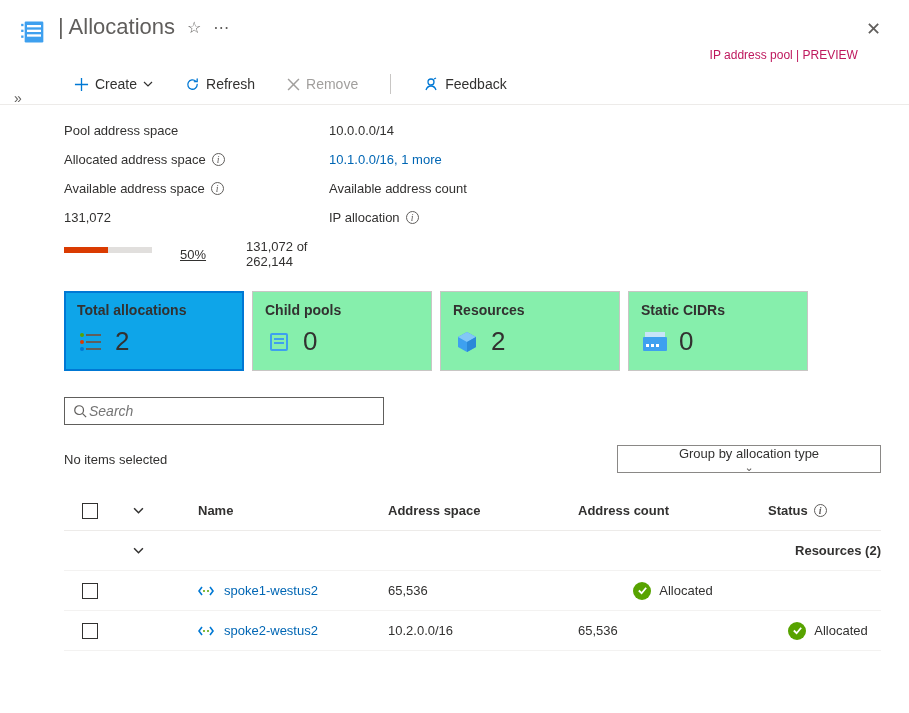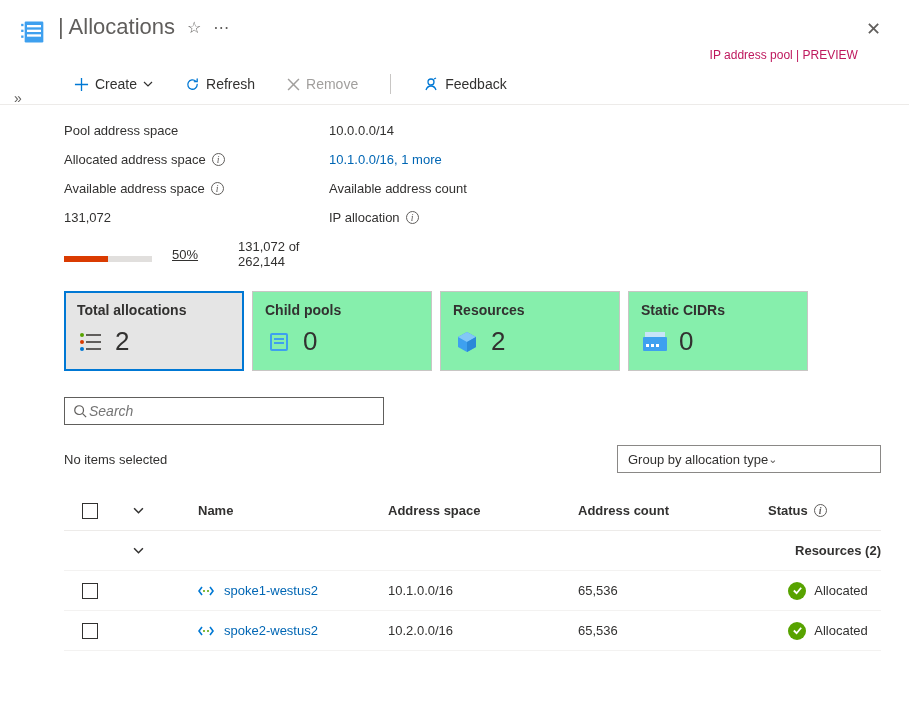--- a/index.html
+++ b/index.html
@@ -41,46 +41,46 @@
   .props { display: grid; grid-template-columns: 265px 1fr; row-gap: 14px; align-items: center; font-size: 13px; }
   .prop-label { color: #323130; display:flex; align-items:center; gap:6px; }
   .prop-value { color: #323130; }
   .prop-link { color: #0066b4; cursor: pointer; }
   .info-icon {
     display:inline-flex; width:13px; height:13px; border:1px solid #605e5c; border-radius:50%;
     align-items:center; justify-content:center; font-size:10px; color:#605e5c; line-height:1;
     font-family: Georgia, serif; font-style: italic;
   }
   .alloc-row { display:flex; align-items:center; gap: 40px; }
-  .progress-wrap { display:flex; align-items:flex-end; gap:20px;text-decoration:underline; }
+  .progress-wrap { display:flex; align-items:flex-start; gap:28px;text-decoration:underline; }
   .progress { width: 88px; height: 6px; background:#e1dfdd; position:relative; }
   .progress-fill { height:100%; background:#da3b01; }
   .pct { font-size:13px; }
   .count-text { font-size:13px; color:#323130; }
 
   .cards { display:flex; gap:8px; margin-top:22px; }
   .card {
     border:1px solid #c8c6c4; width:180px; height:80px; padding:10px 12px;
     display:flex; flex-direction:column; cursor:pointer; background:#86efac;
   }
-  .card.selected { border:2px solid #0078d4; background:#e5e5e5; padding:9px 11px;}
+  .card.selected { border:2px solid #0078d4; background:#0ea5e9; padding:9px 11px;}
   .card-title { font-weight:600; font-size:14px; margin-bottom:8px; }
   .card-body { display:flex; align-items:center; gap:10px; }
   .card-num { font-size:26px; font-weight:400; }
   .card-icon { width:28px; height:28px; display:flex; align-items:center; justify-content:center;}
 
   .search-row { margin-top:26px; }
   .search-box {
     display:flex; align-items:center; border:1px solid #605e5c; width:320px; height:28px; padding:0 8px;
   }
   .search-box input { border:none; outline:none; flex:1; font-size:14px; font-style:italic; color:#605e5c; }
   .selection-row { display:flex; align-items:center; justify-content:space-between; margin-top:20px; padding-right:28px;}
   .group-select {
     border:1px solid #8a8886; height:28px; width:264px; display:flex; align-items:center;
-    padding:0 10px; cursor:pointer; font-size:13px;
+    padding:0 10px; cursor:pointer; font-size:13px;flex-direction:column;
   }
   .chev-down { font-size:11px; color:#605e5c;}
 
   .table { margin-top:18px; padding-right:28px;}
   .thead, .trow, .grow {
     display:grid;
     grid-template-columns: 54px 40px 230px 190px 190px 120px;
     align-items:center; min-height:40px;
   }
   .thead { font-weight:600; border-bottom:1px solid #edebe9; }
@@ -312,21 +312,20 @@
               <span class="res-icon">
                 <svg width="16" height="16" viewBox="0 0 16 16">
                   <path d="M4 4l-3 4 3 4" stroke="#0078d4" stroke-width="1.6" fill="none"></path>
                   <path d="M12 4l3 4-3 4" stroke="#0078d4" stroke-width="1.6" fill="none"></path>
                   <circle cx="6" cy="8" r="1" fill="#57a300"></circle>
                   <circle cx="10" cy="8" r="1" fill="#57a300"></circle>
                 </svg>
               </span>
               <span class="name-link">spoke1-westus2</span>
             </div>
-            <div>10.1.0.0/16</div>
             <div>65,536</div>
             <div class="status-cell">
               <span class="status-dot">
                 <svg width="11" height="11" viewBox="0 0 12 12">
                   <path d="M2 6l3 3 5-6" stroke="#fff" stroke-width="2" fill="none"></path>
                 </svg>
               </span>
               <span>Allocated</span>
             </div>
           </div>

